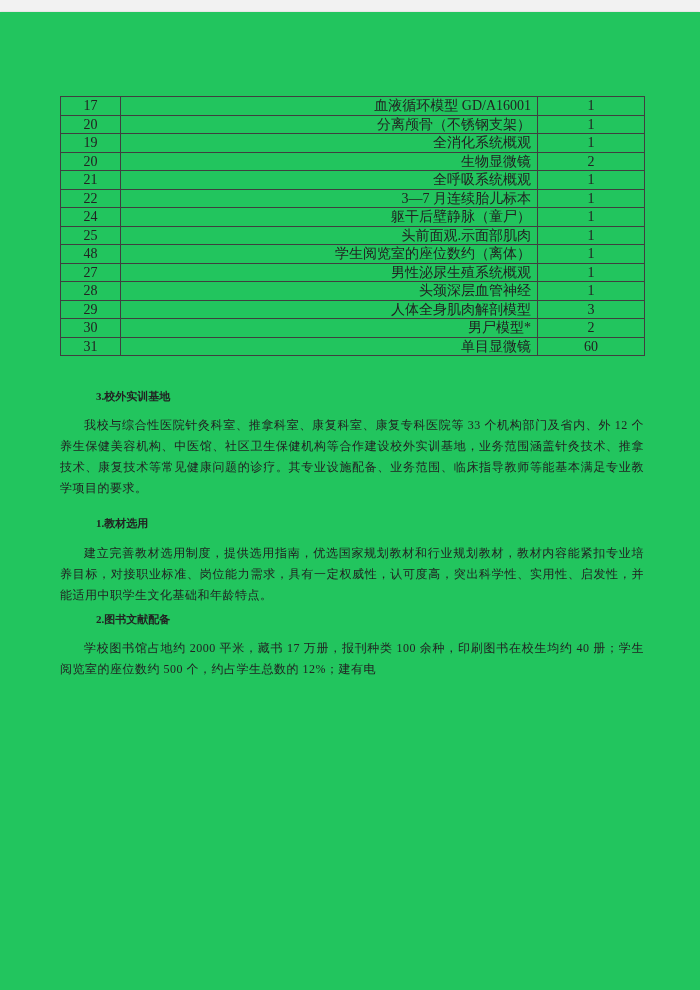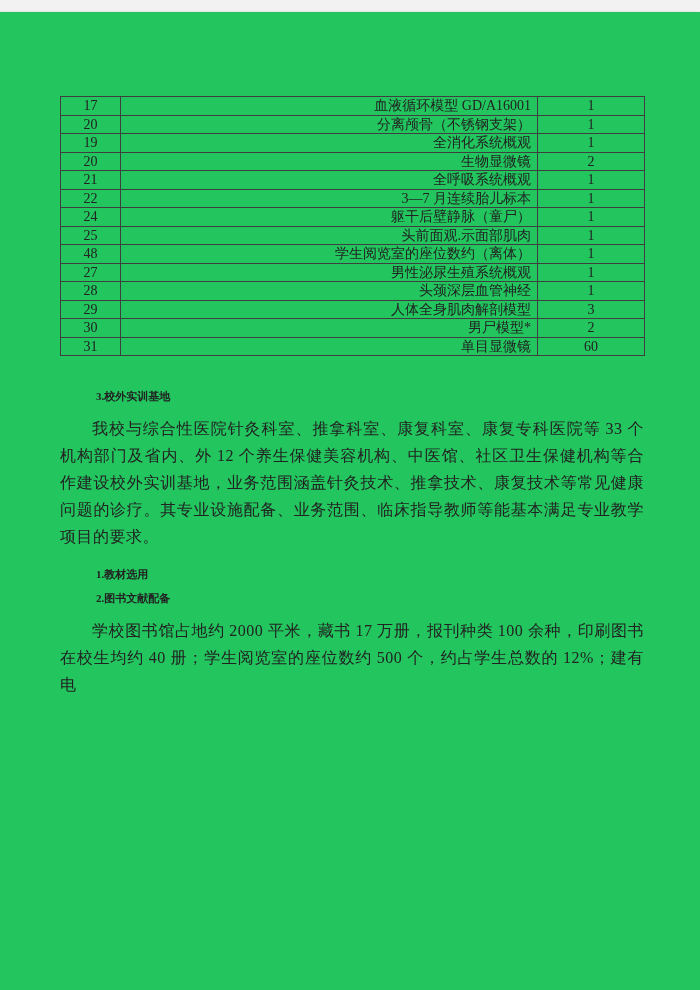--- a/index.html
+++ b/index.html
@@ -48,22 +48,22 @@
     line-height: 22px;
     text-indent: 36px;
     margin: 0;
   }
   .h-offcampus { margin-top: 29px; }
   .h-resources { margin-top: 7px; }
   .h-textbook  { margin-top: 13px; }
   .h-library   { margin-top: 2px; }
 
   .para {
-    font-size: 16px;
-    line-height: 27px;
+    font-size: 12px;
+    line-height: 21px;
     text-align: justify;
     text-indent: 2em;
     margin: 0;
     letter-spacing: 0.5px;
   }
   .p-offcampus { margin-top: 8px; }
   .p-textbook  { margin-top: 9px; }
   .p-library   { margin-top: 8px; }
 </style>
 </head>
@@ -150,18 +150,19 @@
           <td class="c-qty">60</td>
         </tr>
       </tbody>
     </table>
 
     <h3 class="heading h-offcampus">3.校外实训基地</h3>
     <p class="para p-offcampus">我校与综合性医院针灸科室、推拿科室、康复科室、康复专科医院等 33 个机构部门及省内、外 12 个养生保健美容机构、中医馆、社区卫生保健机构等合作建设校外实训基地，业务范围涵盖针灸技术、推拿技术、康复技术等常见健康问题的诊疗。其专业设施配备、业务范围、临床指导教师等能基本满足专业教学项目的要求。</p>
 
 
     <h3 class="heading h-textbook">1.教材选用</h3>
+    <p class="para p-textbook">建立完善教材选用制度，提供选用指南，优选国家规划教材和行业规划教材，教材内容能紧扣专业培养目标，对接职业标准、岗位能力需求，具有一定权威性，认可度高，突出科学性、实用性、启发性，并能适用中职学生文化基础和年龄特点。</p>
 
     <h3 class="heading h-library">2.图书文献配备</h3>
     <p class="para p-library">学校图书馆占地约 2000 平米，藏书 17 万册，报刊种类 100 余种，印刷图书在校生均约 40 册；学生阅览室的座位数约 500 个，约占学生总数的 12%；建有电</p>
 
   </div>
 </div>
 
 </body></html>

